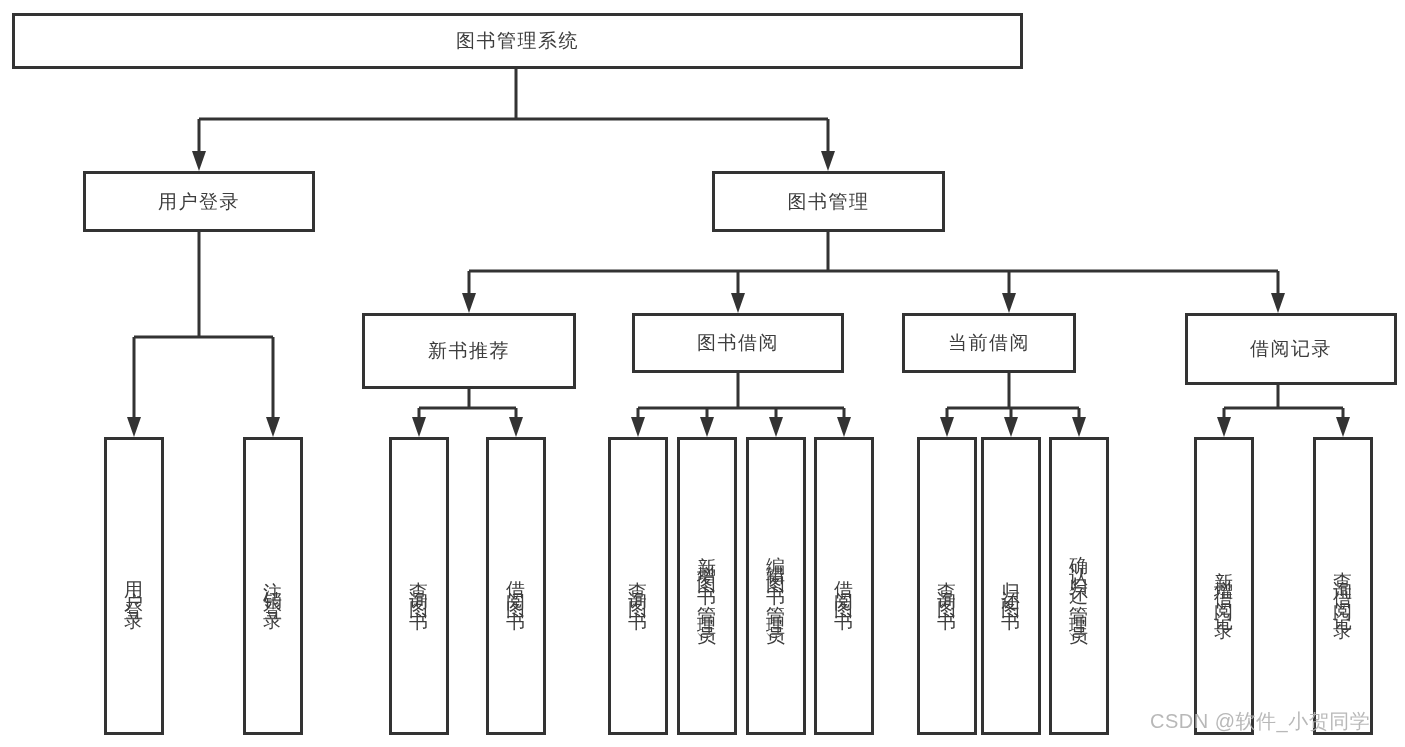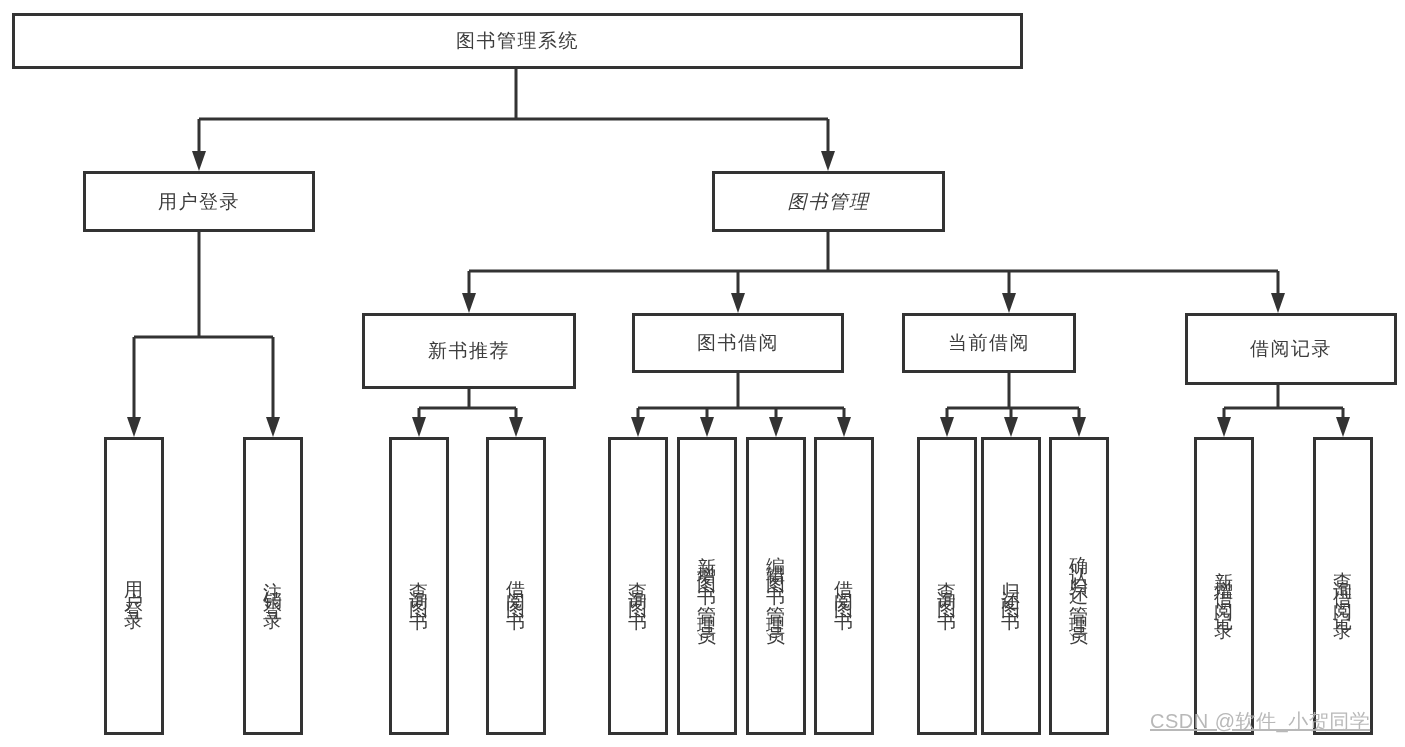--- a/index.html
+++ b/index.html
@@ -15,21 +15,21 @@
     display:flex;align-items:center;justify-content:center;z-index:2;
   }
   .hbox span{font-size:19px;letter-spacing:1.5px;white-space:nowrap;}
   .vbox{width:60px;top:437px;height:298px;}
   .vbox span{
     writing-mode:vertical-rl;text-orientation:mixed;
     font-size:19px;line-height:1;letter-spacing:10px;white-space:nowrap;
   }
   .watermark{
     position:absolute;left:1150px;top:708px;z-index:5;
-    font-size:20px;color:#b3b3b3;opacity:0.92;letter-spacing:0.5px;white-space:nowrap;text-decoration:underline;
+    font-size:20px;color:#b3b3b3;opacity:0.92;letter-spacing:0.5px;white-space:nowrap;
   }
 </style>
 </head>
 <body>
 
 <div class="canvas">
 
   <svg class="lines" viewBox="0 0 1405 747">
     <g>
       <path d="M516 69 L516 120.5 M199 119 L828 119 M199 119 L199 153 M828 119 L828 153"></path>
@@ -73,21 +73,21 @@
     </g>
   </svg>
 
   <div class="box hbox" style="left:12px;top:13px;width:1011px;height:56px;">
     <span>图书管理系统</span>
   </div>
 
   <div class="box hbox" style="left:83px;top:171px;width:232px;height:61px;">
     <span>用户登录</span>
   </div>
-  <div class="box hbox" style="left:712px;top:171px;width:233px;height:61px;font-style:italic;">
+  <div class="box hbox" style="left:712px;top:171px;width:233px;height:61px;">
     <span>图书管理</span>
   </div>
 
   <div class="box hbox" style="left:362px;top:313px;width:214px;height:76px;">
     <span>新书推荐</span>
   </div>
   <div class="box hbox" style="left:632px;top:313px;width:212px;height:60px;align-items:center;">
     <span>图书借阅</span>
   </div>
   <div class="box hbox" style="left:902px;top:313px;width:174px;height:60px;">

